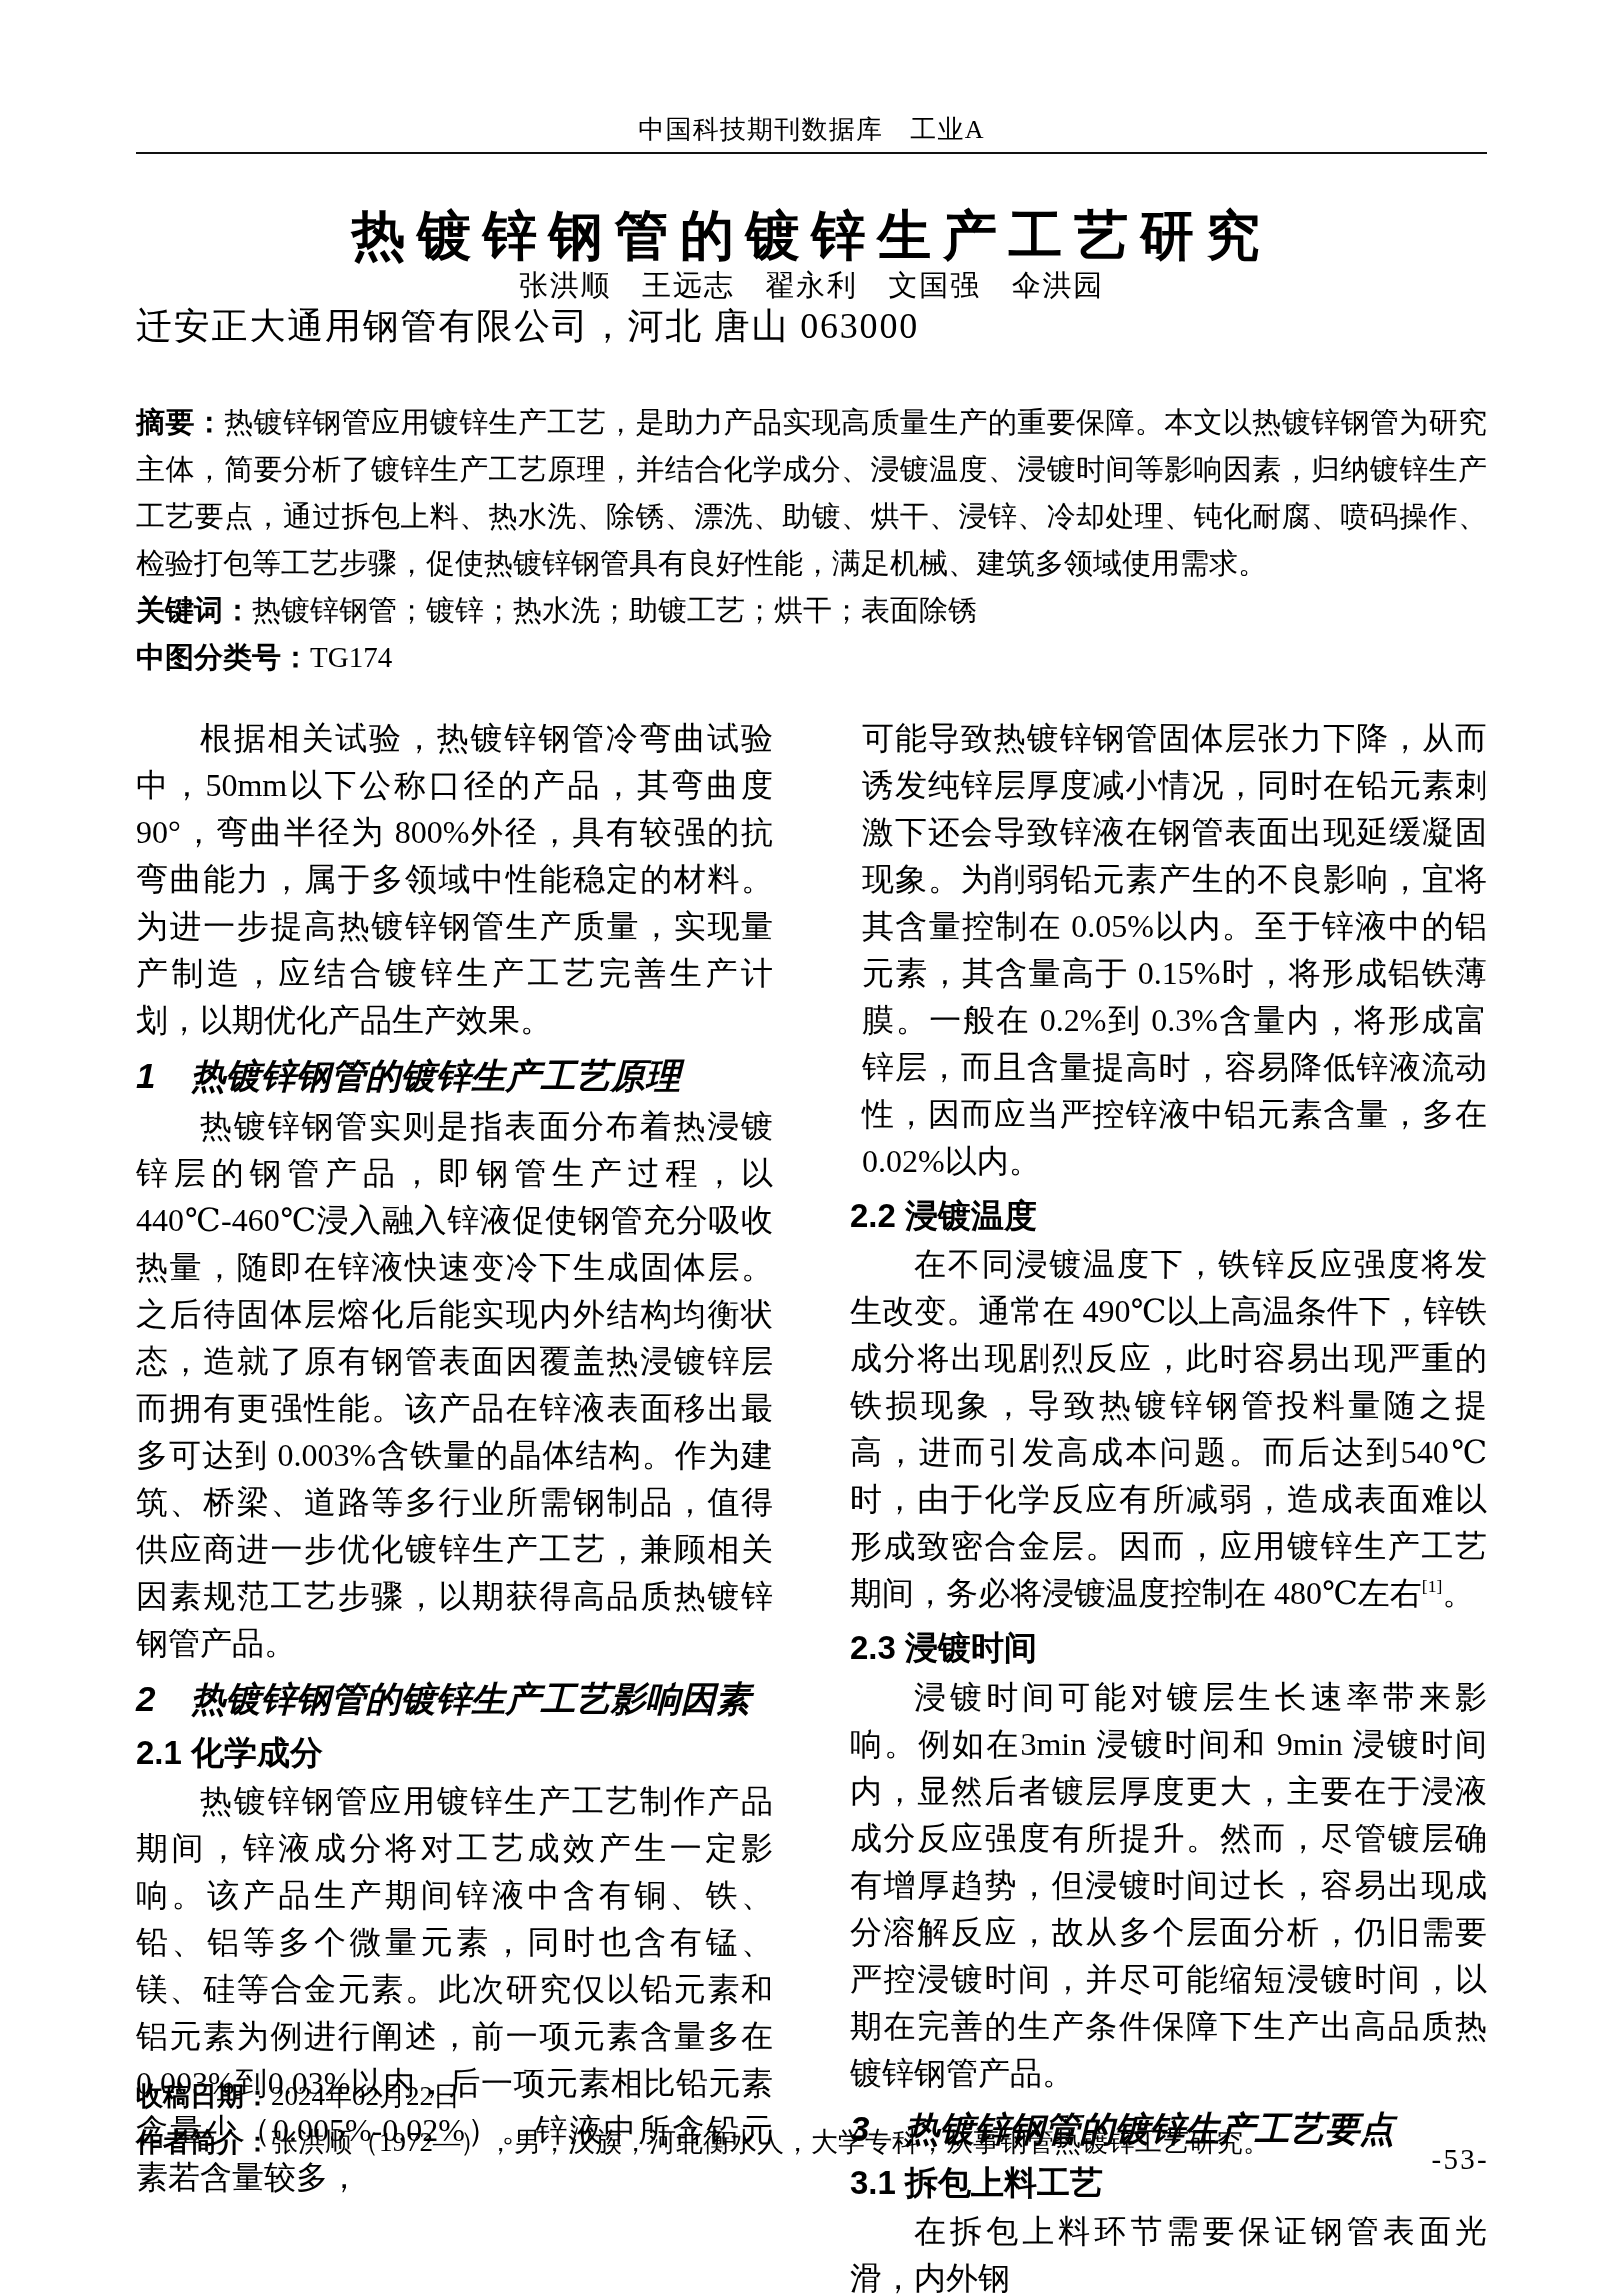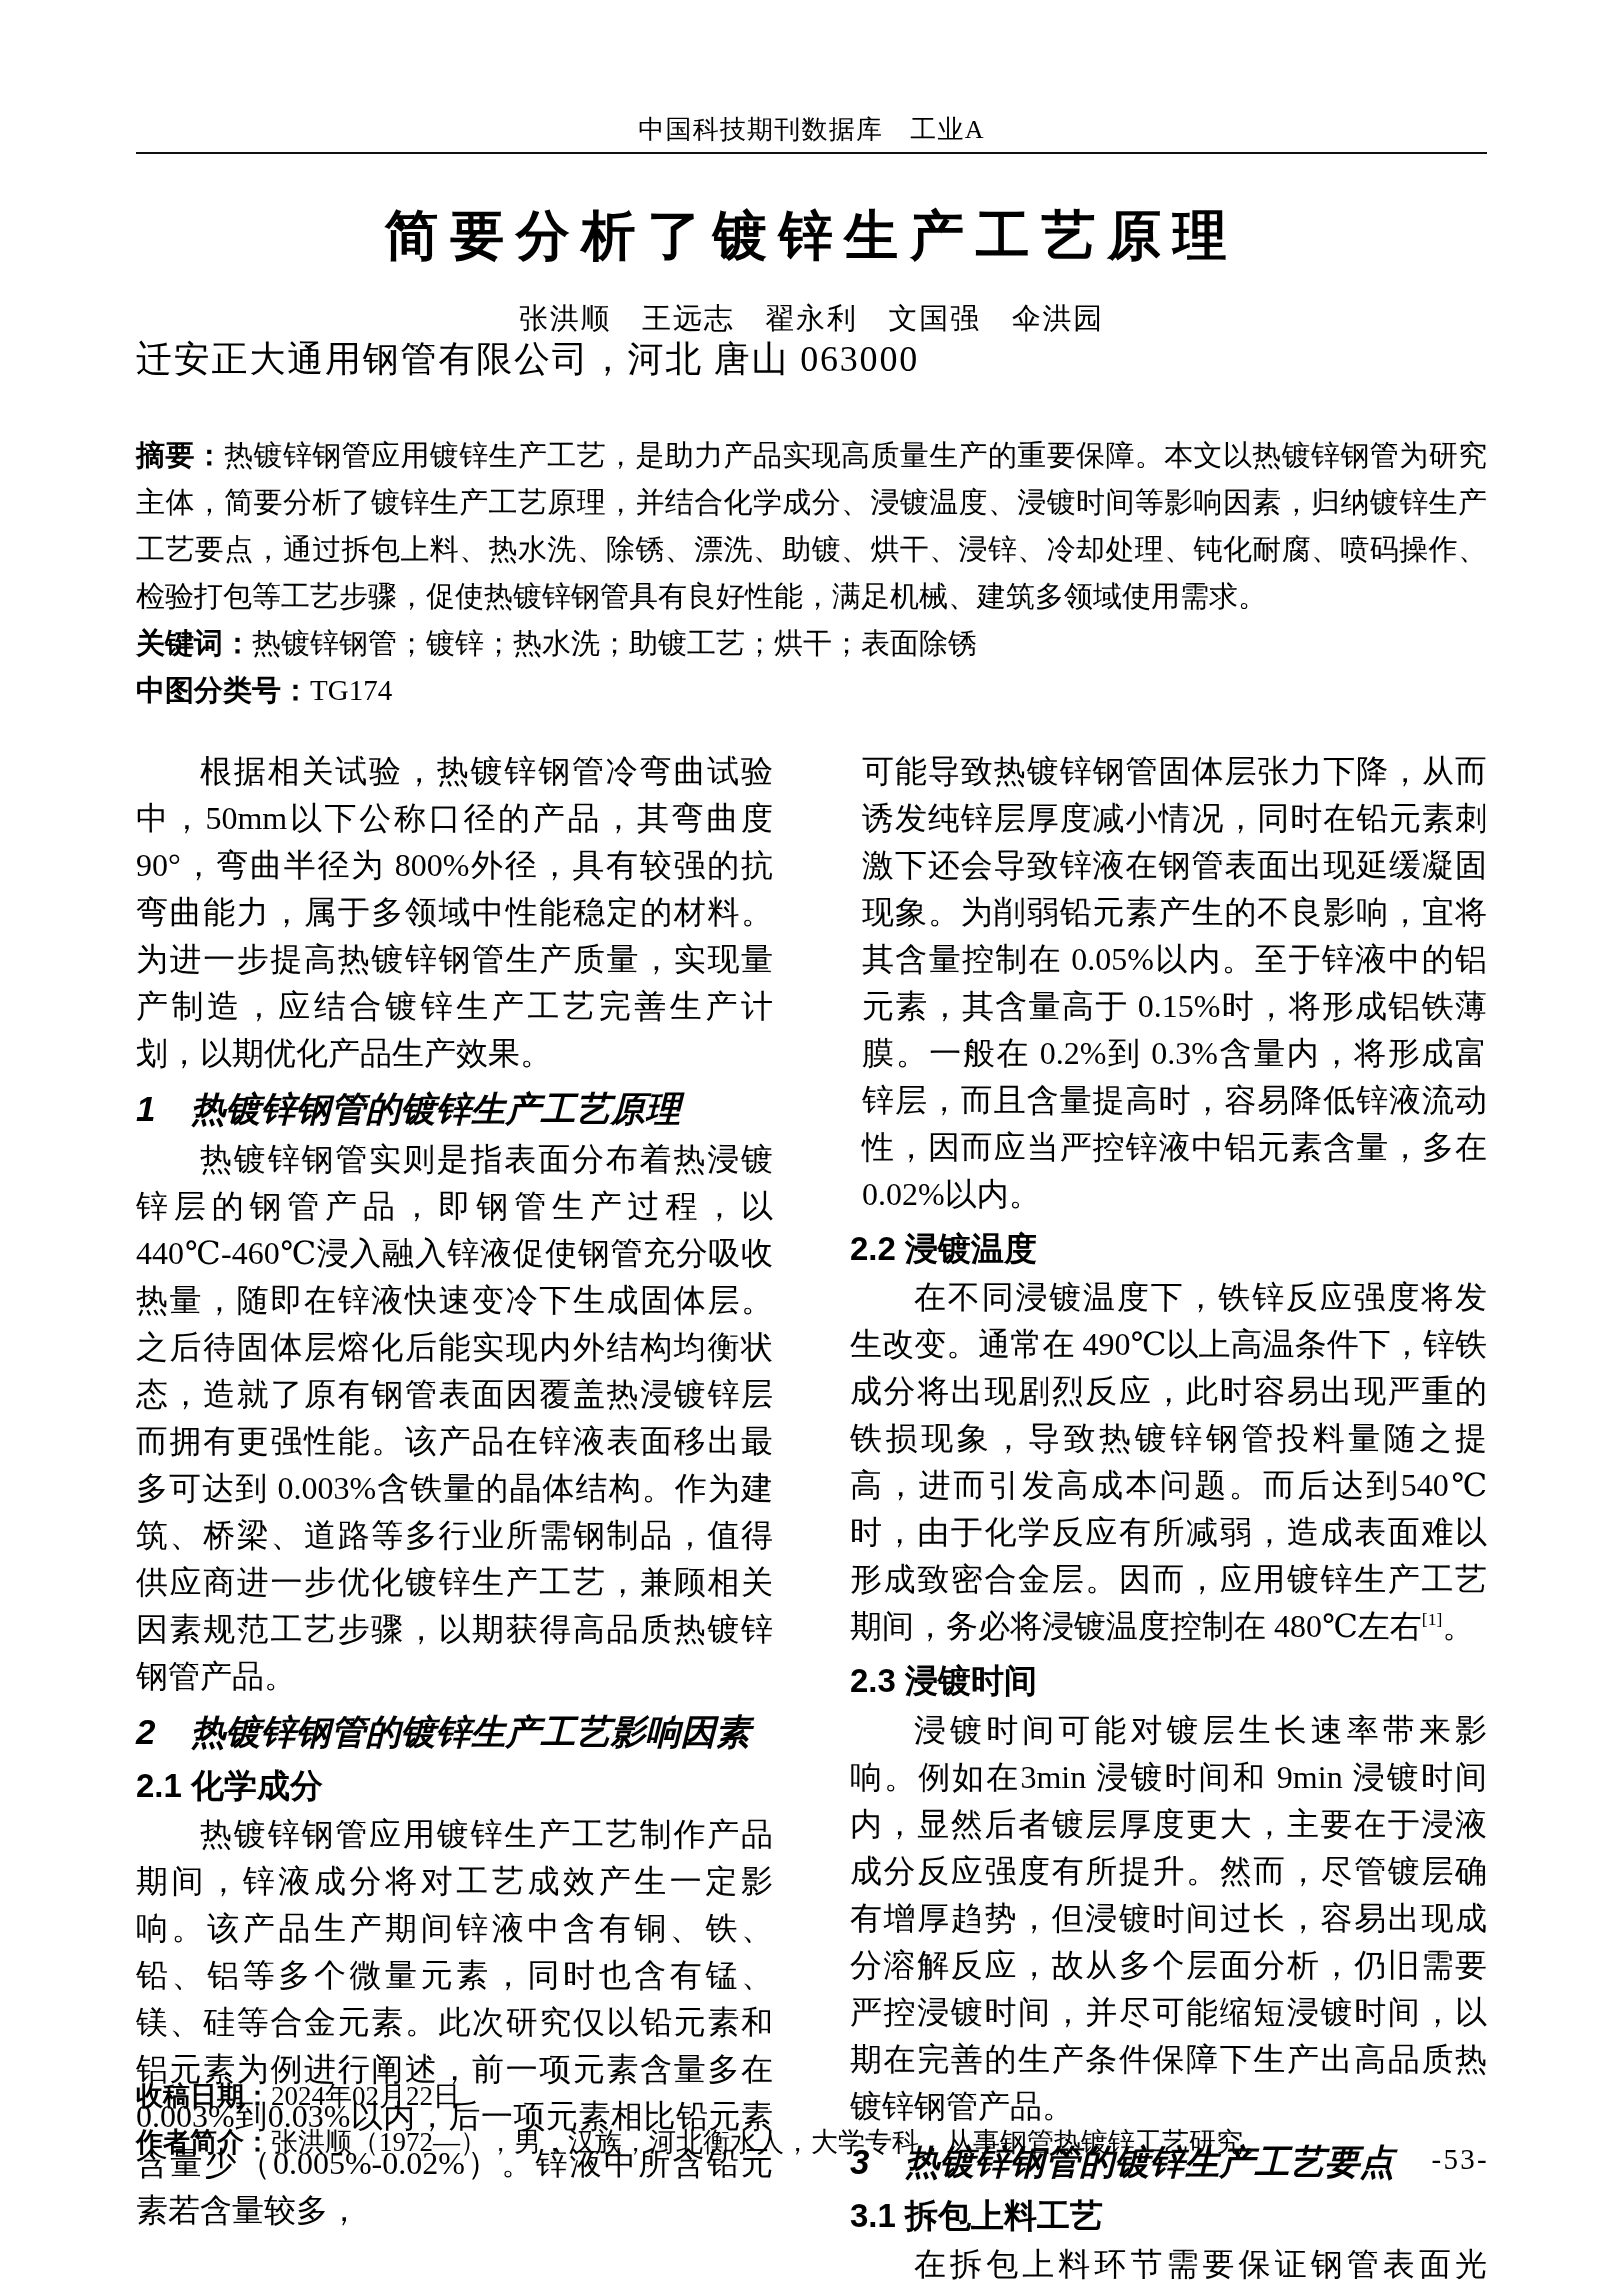--- a/index.html
+++ b/index.html
@@ -33,21 +33,20 @@
   .title {
     margin: 49px 0 0 0;
     text-align: center;
     font-family: "Liberation Sans", "DejaVu Sans", sans-serif;
     font-weight: bold;
     font-size: 54px;
     line-height: 65px;
     letter-spacing: 11.7px;
   }
   .authors {
-    margin-top: 33px;
     text-align: center;
     font-size: 29px;
     line-height: 35px;
     letter-spacing: 1.8px;
   }
   .affiliation {
     margin-top: 6px;
     text-align: left;
     font-size: 36px;
     line-height: 34px;
@@ -119,21 +118,21 @@
 <body>
 
 <div class="page">
   <div class="content">
 
     <div class="journal-header">
       <span>中国科技期刊数据库　工业A</span>
     </div>
     <hr class="header-rule">
 
-    <h1 class="title">简要分析了镀锌生产工艺原理</h1>
+    <h1 class="title">热镀锌钢管的镀锌生产工艺研究</h1>
 
     <div class="authors">张洪顺　王远志　翟永利　文国强　伞洪园</div>
 
     <div class="affiliation">迁安正大通用钢管有限公司，河北 唐山 063000</div>
 
     <p class="meta meta-abstract"><span class="meta-label">摘要：</span><span>热镀锌钢管应用镀锌生产工艺，是助力产品实现高质量生产的重要保障。本文以热镀锌钢管为研究主体，简要分析了镀锌生产工艺原理，并结合化学成分、浸镀温度、浸镀时间等影响因素，归纳镀锌生产工艺要点，通过拆包上料、热水洗、除锈、漂洗、助镀、烘干、浸锌、冷却处理、钝化耐腐、喷码操作、检验打包等工艺步骤，促使热镀锌钢管具有良好性能，满足机械、建筑多领域使用需求。</span></p>
 
     <p class="meta"><span class="meta-label">关键词：</span><span>热镀锌钢管；镀锌；热水洗；助镀工艺；烘干；表面除锈</span></p>
 
     <p class="meta"><span class="meta-label">中图分类号：</span><span>TG174</span></p>

